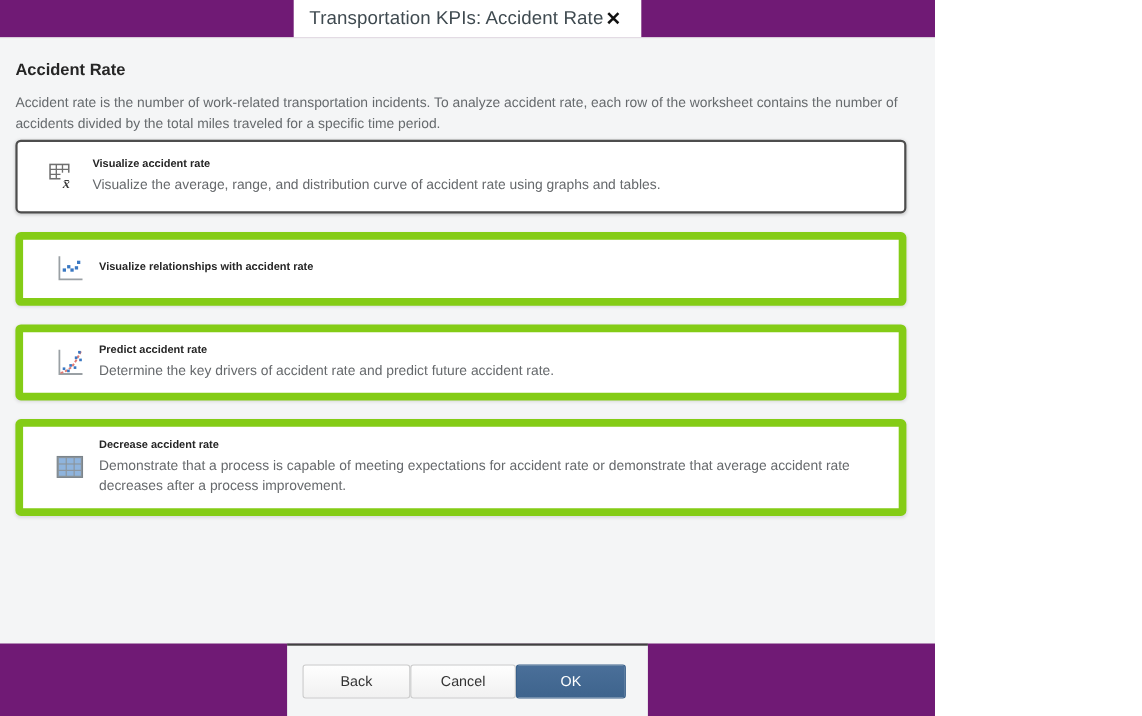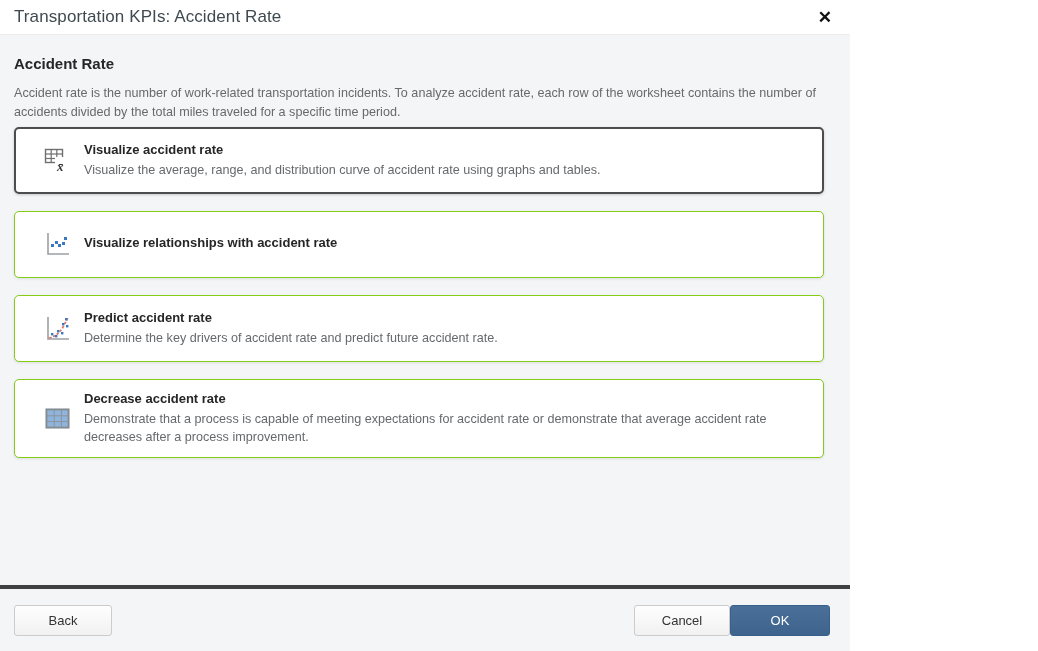--- a/index.html
+++ b/index.html
@@ -5,21 +5,22 @@
   * { margin: 0; padding: 0; box-sizing: border-box; }
   html, body { width: 1038px; height: 651px; }
   body {
     font-family: "Liberation Sans", sans-serif;
     background: #ffffff;
     overflow: hidden;
   }
   .dialog {
     width: 850px; height: 651px;
     display: flex; flex-direction: column;
-    background: #15803d;
+    background: #701a75;
+    align-items: center;
   }
   
   .titlebar {
     height: 34px; flex: 0 0 34px;
     background: #ffffff;
     display: flex; align-items: center; justify-content: space-between;
     padding: 0 16px 0 14px;
   }
   .titlebar .title {
     font-size: 17px;
@@ -53,21 +54,21 @@
   .intro-desc {
     font-size: 12.6px;
     color: #666a6d;
     line-height: 1.5;
     max-width: 1010px;
     margin-bottom: 5px;
   }
   
   .card {
     background: #ffffff;
-    border: 1px solid #84cc16;
+    border: 7px solid #84cc16;
     border-radius: 5px;
     box-shadow: 0 1px 3px rgba(0,0,0,0.10);
     margin: 0 0 17px 0;
     min-height: 67px;
     display: flex;
     align-items: center;
     padding: 11px 18px 11px 27px;
     cursor: pointer;
   }
   .card.selected {
@@ -76,36 +77,36 @@
     padding-left: 26px;
   }
   .card .icon {
     flex: 0 0 30px;
     width: 30px; height: 30px;
     margin-right: 12px;
     display: inline-flex; align-items: center; justify-content: center;
   }
   .card-text { flex: 1 1 auto; }
   .card-title {
-    font-size: 13px;
+    font-size: 10px;
     font-weight: 700;
     color: #262626;
     margin-bottom: 4px;
   }
   .card-desc {
     font-size: 12.6px;
     color: #66696c;
     line-height: 1.45;
     max-width: 940px;
   }
   
   .footer {
     flex: 0 0 66px;
     background: #f4f5f6;
-    border-top: 4px solid #404040;
+    border-top: 2px solid #404040;
     display: flex; align-items: center; justify-content: space-between;
     padding: 0 14px;
   }
   .btn {
     height: 31px;
     border-radius: 3px;
     font-family: "Liberation Sans", sans-serif;
     font-size: 13px;
     cursor: pointer;
     display: inline-flex; align-items: center; justify-content: center;

